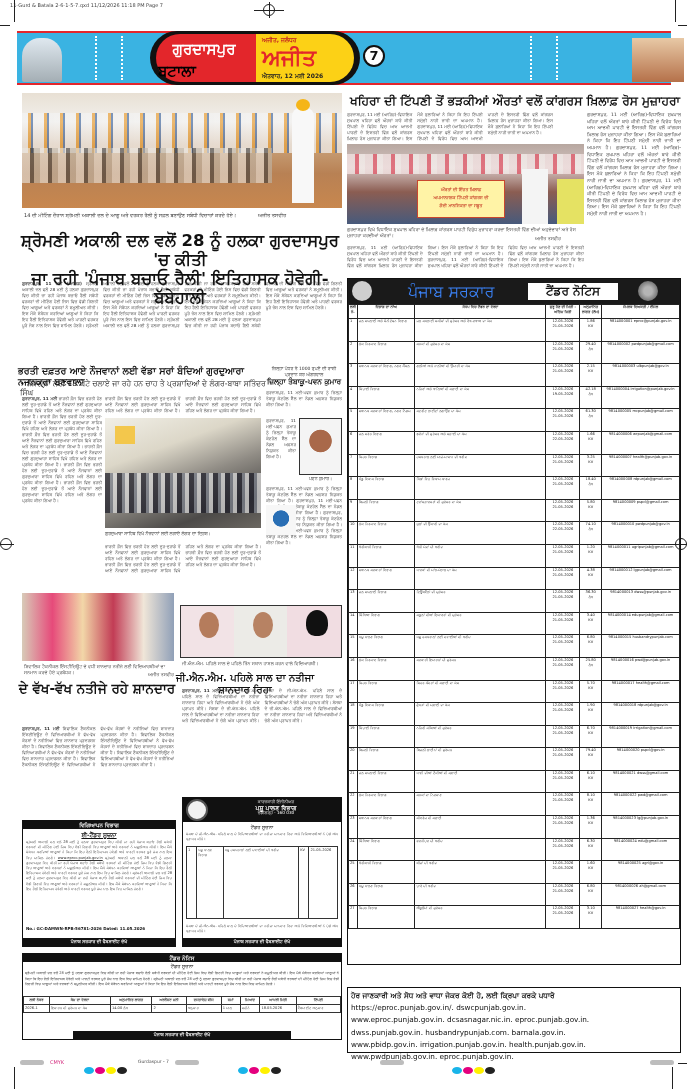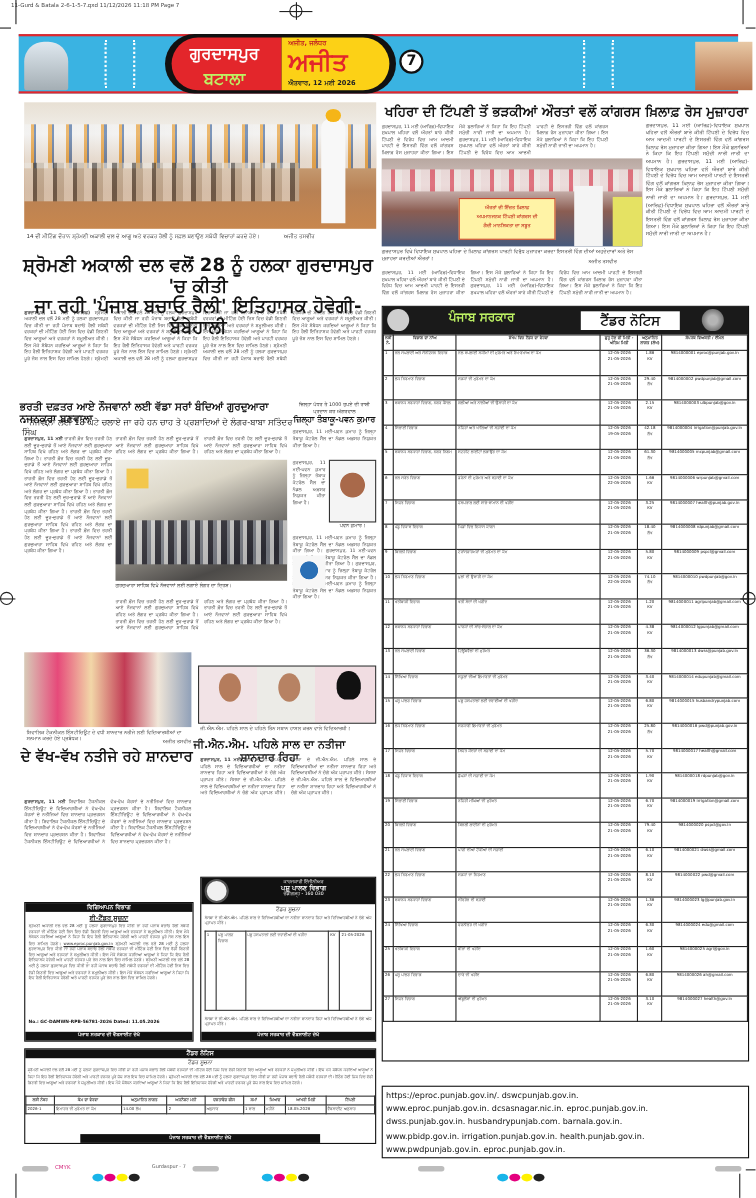--- a/index.html
+++ b/index.html
@@ -13,38 +13,38 @@
   .reg-h { height: 1px; background: #222; }
   .crosshair { width: 14px; height: 14px; border: 1px solid #222; border-radius: 50%; }
   .mast-band { left: 17px; top: 31px; width: 488px; height: 54px; background: #3ab3e2; border-top: 2px solid #e3262b; border-bottom: 2px solid #e3262b; }
   .mast-temple-left { left: 22px; top: 38px; width: 40px; height: 44px; background: linear-gradient(#dfe8ef, #a4aeb4); border-radius: 18px 18px 2px 2px; }
   .mast-temple-right { left: 632px; top: 38px; width: 52px; height: 44px; background: linear-gradient(#e8c9a6, #b5714a); }
   .mast-pattern { width: 28px; height: 44px; border-left: 2px dotted #fff; border-right: 2px dotted #fff; }
   .mast-oval { left: 150px; top: 31px; width: 210px; height: 54px; border-radius: 30px; background: #111; overflow: hidden; }
   .mast-red { left: 6px; top: 3px; width: 100px; height: 48px; background: #e3262b; border-radius: 26px 0 0 26px; }
   .mast-yellow { left: 106px; top: 3px; width: 98px; height: 48px; background: #fcd116; border-radius: 0 26px 26px 0; }
   .mast-city1 { left: 10px; top: 6px; width: 92px; text-align: center; color: #fff; font-size: 15px; font-weight: bold; }
-  .mast-city2 { left: 10px; top: 28px; width: 92px; text-align: center; color: #bef264; font-size: 15px; font-weight: bold; }
+  .mast-city2 { left: 10px; top: 28px; width: 92px; text-align: left; color: #000000; font-size: 15px; font-weight: bold; }
   .mast-place { left: 112px; top: 5px; font-size: 6px; color: #c01e22; font-weight: bold; }
   .mast-brand { left: 112px; top: 13px; font-size: 22px; color: #e3262b; font-weight: bold; font-family: "DejaVu Serif", serif; }
   .mast-date { left: 112px; top: 41px; font-size: 6px; color: #222; font-weight: bold; }
   .page-no { left: 363px; top: 45px; width: 22px; height: 22px; border-radius: 50%; background: #fff; border: 2px solid #111; text-align: center; font-size: 13px; font-weight: bold; line-height: 18px; }
 
   
   .photo { overflow: hidden; }
   .headline { font-weight: bold; color: #111; text-align: center; line-height: 1.15; }
   .caption { font-size: 5px; color: #333; line-height: 1.35; }
   .body-text { font-size: 4.2px; line-height: 6px; color: #333; text-align: justify; column-gap: 5px; overflow: hidden; }
   .black-bar { background: #111; color: #fff; text-align: center; font-weight: bold; }
 
   
   .tender { left: 347px; top: 278px; width: 334px; height: 687px; border: 1px solid #111; }
   .tender-head { left: 0; top: 0; width: 332px; height: 25px; background: #1a1a1a; }
   .tender-logo { width: 20px; height: 20px; border-radius: 50%; background: #999; top: 2px; }
-  .tender-title { left: 60px; top: 3px; color: #bef264; font-size: 11px; font-weight: bold; }
+  .tender-title { left: 60px; top: 3px; color: #3b82f6; font-size: 16px; font-weight: normal; }
   .tender-notice { left: 180px; top: 4px; width: 90px; height: 17px; background: #fff; color: #111; font-size: 12px; font-weight: bold; text-align: center; line-height: 17px; }
   table.tt { position: absolute; left: 0; top: 25px; width: 332px; border-collapse: collapse; font-size: 3.6px; color: #222; }
   table.tt th, table.tt td { border: 1px solid #222; padding: 0 1px; vertical-align: top; line-height: 5px; }
   table.tt th { font-weight: bold; height: 14px; text-align: center; }
   table.tt td { height: 22.6px; }
   .tt .c-sn { width: 8px; }
   .tt .c-dept { width: 58px; }
   .tt .c-work { width: 132px; }
   .tt .c-date { width: 34px; text-align: center; }
   .tt .c-fee { width: 22px; text-align: center; }
@@ -698,20 +698,21 @@
             <div>KV</div>
           </td>
           <td class="c-contact">9814000027 health@gov.in</td>
         </tr>
       </tbody>
   </table>
 </div>
 
 <div class="abs tender-foot">
   <div class="abs foot-info">
+    <div style="font-weight:bold;">ਹੋਰ ਜਾਣਕਾਰੀ ਅਤੇ ਸੋਧ ਅਤੇ ਵਾਧਾ ਜੇਕਰ ਕੋਈ ਹੋ, ਲਈ ਕ੍ਰਿਪਾ ਕਰਕੇ ਪਧਾਰੋ</div>
     <div>https://eproc.punjab.gov.in/. dswcpunjab.gov.in. www.eproc.punjab.gov.in. dcsasnagar.nic.in. eproc.punjab.gov.in. dwss.punjab.gov.in. husbandrypunjab.com. barnala.gov.in. www.pbidp.gov.in. irrigation.punjab.gov.in. health.punjab.gov.in. www.pwdpunjab.gov.in. eproc.punjab.gov.in.</div>
   </div>
 </div>
 
 <div class="abs" style="left:20px;top:1058px;width:660px;height:10px;">
   <div class="abs grey-pill" style="left:0;top:2px;"></div>
   <div class="abs" style="left:30px;top:1px;font-size:5px;color:#d3277c;">CMYK</div>
   <div class="abs" style="left:64px;top:1px;white-space:nowrap;">
     <span class="cmyk" style="background:#18b4e9;"></span><span class="cmyk" style="background:#e4007e;"></span><span class="cmyk" style="background:#fff100;"></span><span class="cmyk" style="background:#222;"></span>
   </div>

